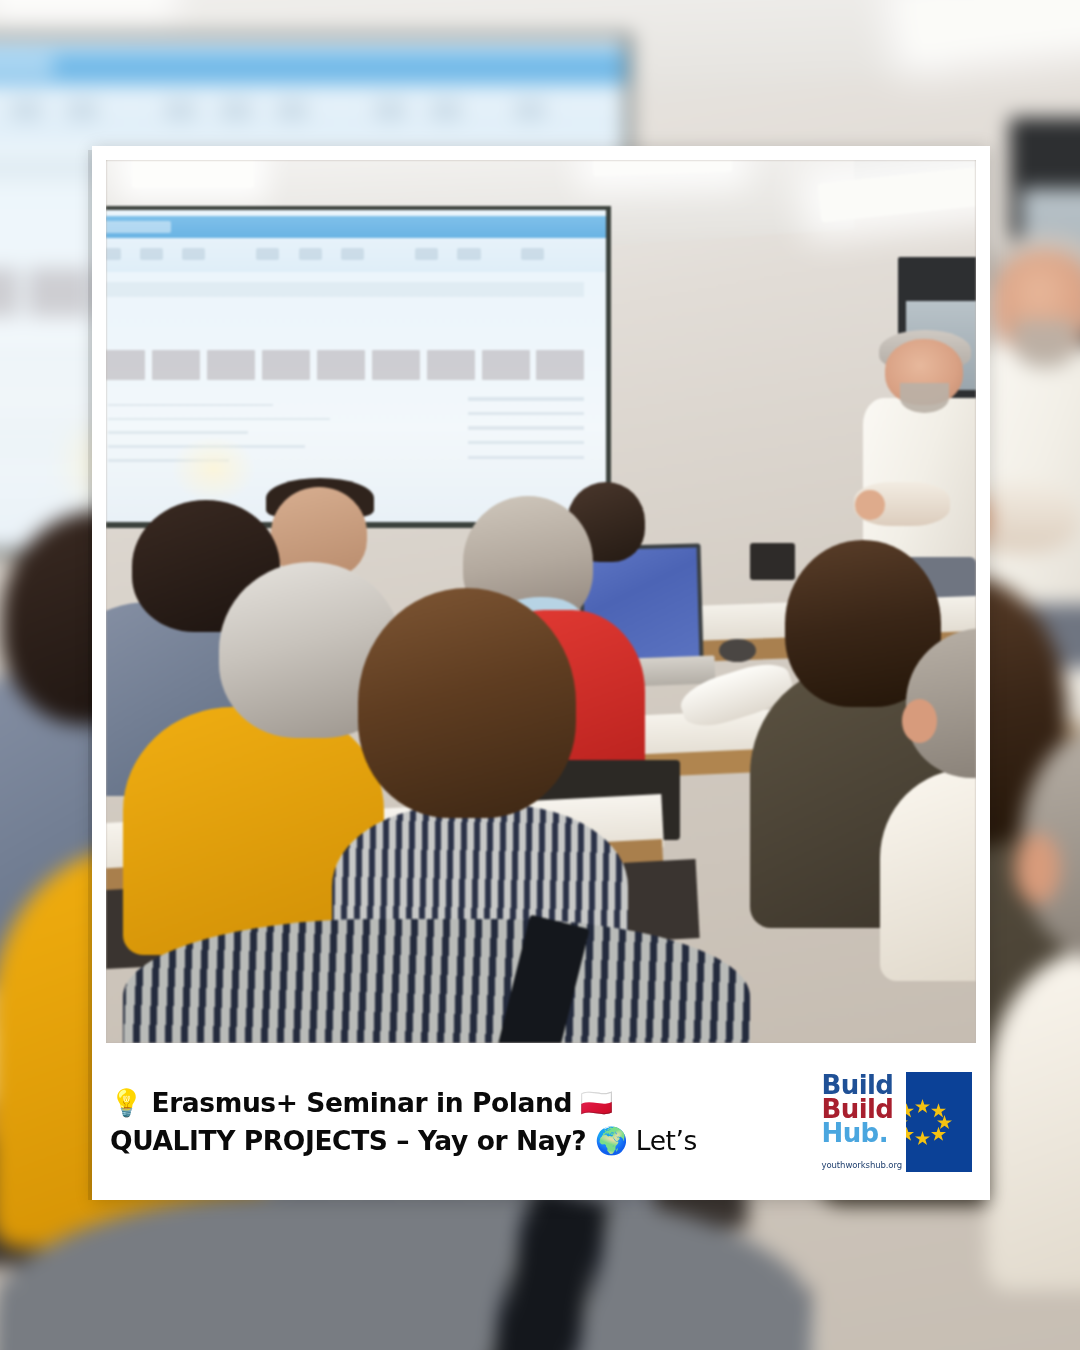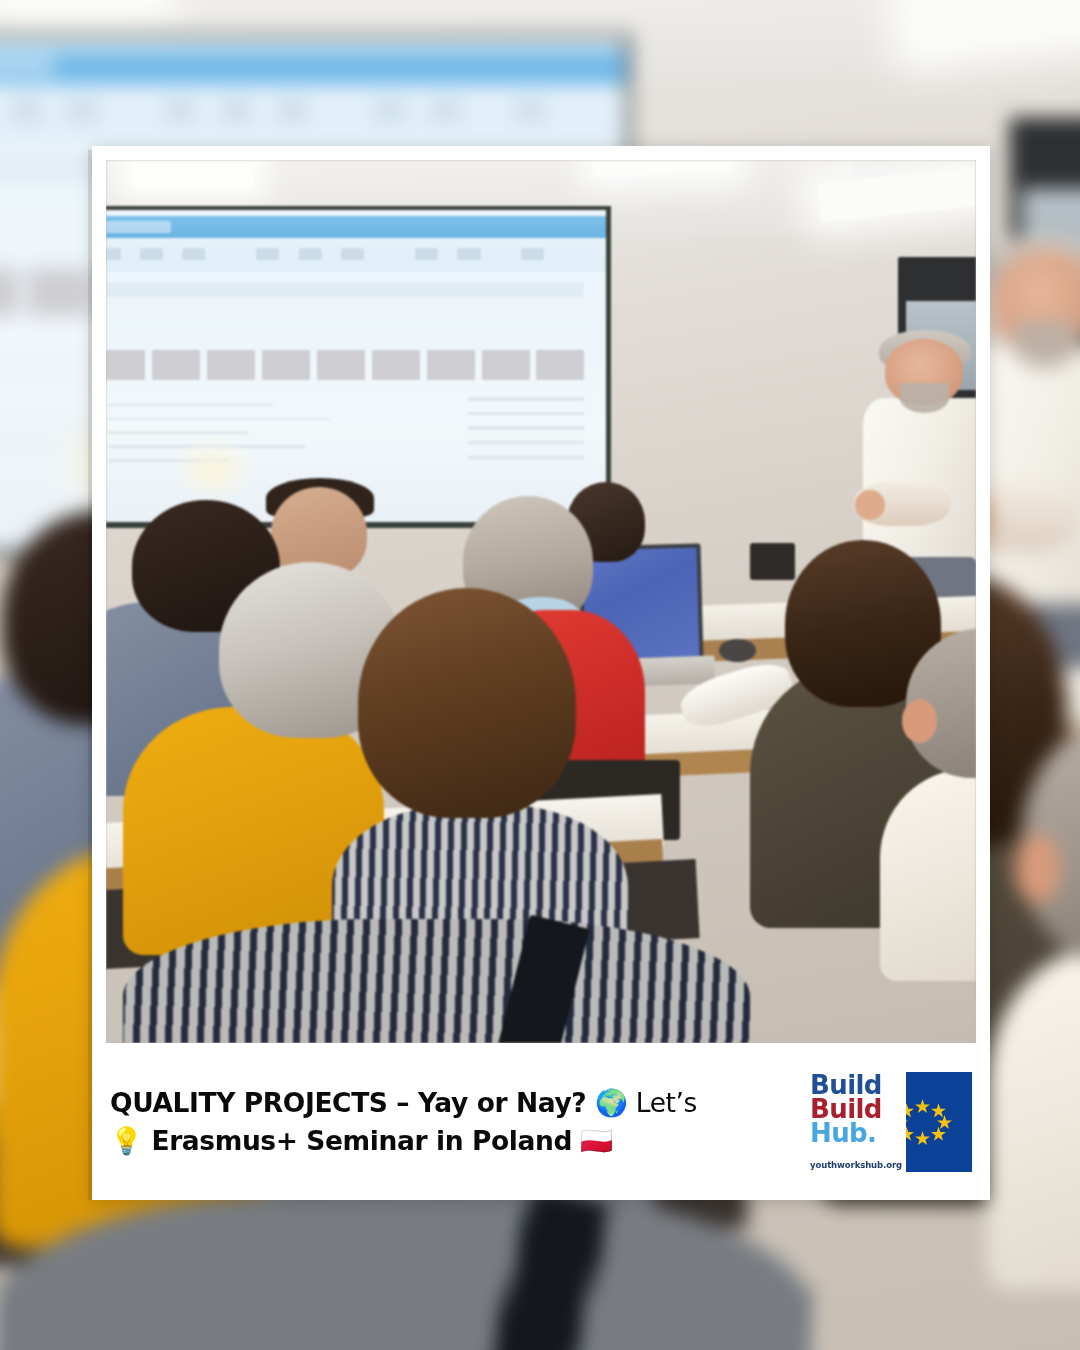--- a/index.html
+++ b/index.html
@@ -191,21 +191,21 @@
   .caption-text .ln { display:block; white-space:nowrap; }
   .emoji { font-family:"DejaVu Sans", sans-serif; font-weight:normal; }
 
   
   .brand { flex:0 0 auto; display:flex; align-items:center; gap:4px; padding-right:4px; }
   .brand-words { display:flex; flex-direction:column; line-height:.93;
                  font-family:"DejaVu Sans", sans-serif; font-weight:bold; }
   .bw1 { font-size:26px; color:#1f5096; letter-spacing:-0.6px; }
   .bw2 { font-size:26px; color:#a81f2e; letter-spacing:-0.6px; }
   .bw3 { font-size:26px; color:#4aa6df; letter-spacing:-0.6px; }
-  .bw-url { font-size:8.5px; color:#1f3f6e; font-weight:bold; letter-spacing:-0.1px; margin-top:17px; }
+  .bw-url { font-size:8.5px; color:#1f3f6e; font-weight:normal; letter-spacing:-0.1px; margin-top:17px; }
 
   .euflag { position:relative; width:66px; height:100px; background:#0b4197; overflow:hidden; }
   .euflag svg { position:absolute; left:-33px; top:0; width:99px; height:100px; }
 
   
   .shadow-l { position:absolute; left:88px; top:150px; width:4px; height:1050px;
               background:rgba(0,0,0,.10); }
 </style>
 </head>
 <body>
@@ -427,25 +427,25 @@
       <div class="h h-brown"></div>
 
       <div class="fg-shirt"></div>
       <div class="fg-strap"></div>
     </div>
   </div>
 
   <div class="caption">
     <div class="caption-text">
       <span class="ln">
-        <span>QUALITY PROJECTS – Yay or Nay? </span><span class="emoji">🌍 Let’s</span>
+        <span class="emoji">💡</span>
+        <span>Erasmus+ Seminar in Poland </span><span class="emoji">🇵🇱</span>
       </span>
       <span class="ln">
-        <span class="emoji">💡</span>
-        <span>Erasmus+ Seminar in Poland </span><span class="emoji">🇵🇱</span>
+        <span>QUALITY PROJECTS – Yay or Nay? </span><span class="emoji">🌍 Let’s</span>
       </span>
     </div>
 
     <div class="brand">
       <div class="brand-words">
         <span class="bw1">Build</span>
         <span class="bw2">Build</span>
         <span class="bw3">Hub.</span>
         <span class="bw-url">youthworkshub.org</span>
       </div>

